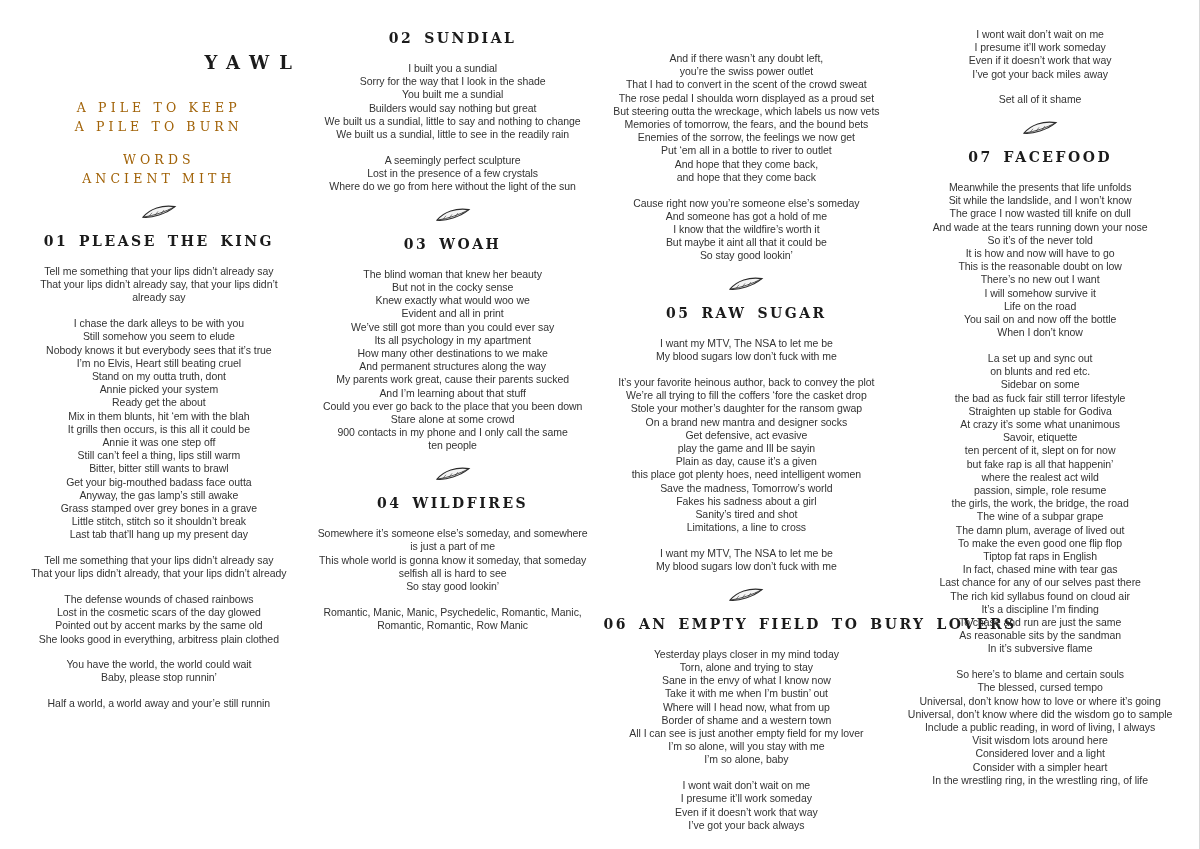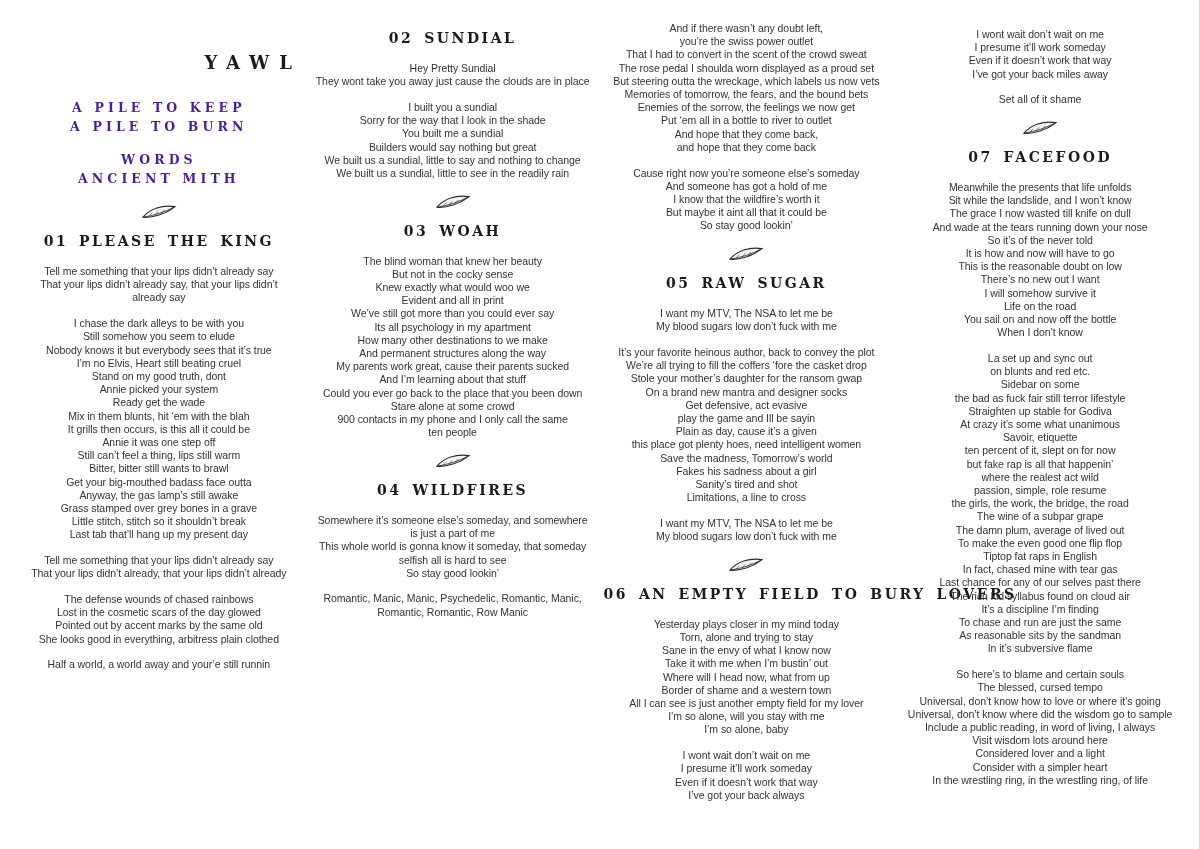--- a/index.html
+++ b/index.html
@@ -13,32 +13,32 @@
     gap: 8px;
     padding: 0 16px;
     overflow: hidden;
     font-family: "Liberation Sans", sans-serif;
     color: #2e2e2e;
     border-right: 1px solid #d8d8d8;
   }
   .col { flex: 1 1 0; min-width: 0; text-align: center; }
   .col-1 { padding-top: 52px; }
   .col-2 { padding-top: 28px; }
-  .col-3 { padding-top: 22px; }
+  .col-3 { padding-top: 22px; margin-top: 30px; }
   .col-4 { padding-top: 28px; }
 
   .album-title {
     font-family: "DejaVu Serif", "Liberation Serif", serif;
     font-weight: 700; font-size: 18px; letter-spacing: 0.55em;
     color: #1b1b1b; margin-bottom: 26px; white-space: nowrap; text-align: right;
   }
   .slab-line {
     font-family: "DejaVu Serif", "Liberation Serif", serif;
-    font-weight: 700; font-size: 12.5px; letter-spacing: 0.33em;
-    color: #4c1d95; line-height: 18.5px; white-space: nowrap;
+    font-weight: 400; font-size: 12.5px; letter-spacing: 0.33em;
+    color: #a16207; line-height: 18.5px; white-space: nowrap;
   }
   .album-subtitle, .credit { margin-bottom: 15px; }
 
   .song-heading {
     font-family: "DejaVu Serif", "Liberation Serif", serif;
     font-weight: 700; font-size: 14px; letter-spacing: 0.18em;
     word-spacing: 0.25em;
     color: #1b1b1b; margin: 2px 0 16px 0; white-space: nowrap;
   }
   .stanza { margin-bottom: 12.5px; }
@@ -73,23 +73,23 @@
       <div class="stanza">
         <div class="lyric-line">Tell me something that your lips didn’t already say</div>
         <div class="lyric-line">That your lips didn’t already say, that your lips didn’t</div>
         <div class="lyric-line">already say</div>
       </div>
       <div class="stanza">
         <div class="lyric-line">I chase the dark alleys to be with you</div>
         <div class="lyric-line">Still somehow you seem to elude</div>
         <div class="lyric-line">Nobody knows it but everybody sees that it’s true</div>
         <div class="lyric-line">I’m no Elvis, Heart still beating cruel</div>
-        <div class="lyric-line">Stand on my good truth, dont</div>
+        <div class="lyric-line">Stand on my outta truth, dont</div>
         <div class="lyric-line">Annie picked your system</div>
-        <div class="lyric-line">Ready get the wade</div>
+        <div class="lyric-line">Ready get the about</div>
         <div class="lyric-line">Mix in them blunts, hit ‘em with the blah</div>
         <div class="lyric-line">It grills then occurs, is this all it could be</div>
         <div class="lyric-line">Annie it was one step off</div>
         <div class="lyric-line">Still can’t feel a thing, lips still warm</div>
         <div class="lyric-line">Bitter, bitter still wants to brawl</div>
         <div class="lyric-line">Get your big-mouthed badass face outta</div>
         <div class="lyric-line">Anyway, the gas lamp’s still awake</div>
         <div class="lyric-line">Grass stamped over grey bones in a grave</div>
         <div class="lyric-line">Little stitch, stitch so it shouldn’t break</div>
         <div class="lyric-line">Last tab that’ll hang up my present day</div>
@@ -98,36 +98,41 @@
         <div class="lyric-line">Tell me something that your lips didn’t already say</div>
         <div class="lyric-line">That your lips didn’t already, that your lips didn’t already</div>
       </div>
       <div class="stanza">
         <div class="lyric-line">The defense wounds of chased rainbows</div>
         <div class="lyric-line">Lost in the cosmetic scars of the day glowed</div>
         <div class="lyric-line">Pointed out by accent marks by the same old</div>
         <div class="lyric-line">She looks good in everything, arbitress plain clothed</div>
       </div>
       <div class="stanza">
+        <div class="lyric-line">You have the world,  the world could wait</div>
+        <div class="lyric-line">Baby, please stop runnin’</div>
+      </div>
+      <div class="stanza">
         <div class="lyric-line">Half a world, a world away and your’e still runnin</div>
       </div>
     </div>
   <div class="col col-2">
       <div class="song-heading">02 SUNDIAL</div>
-      <div class="stanza">
-        <div class="lyric-line">Hey Pretty Sundial</div>
-        <div class="lyric-line">They wont take you away just cause the clouds are in place</div>
-      </div>
       <div class="stanza">
         <div class="lyric-line">I built you a sundial</div>
         <div class="lyric-line">Sorry for the way that I look in the shade</div>
         <div class="lyric-line">You built me a sundial</div>
         <div class="lyric-line">Builders would say nothing but great</div>
         <div class="lyric-line">We built us a sundial, little to say and nothing to change</div>
         <div class="lyric-line">We built us a sundial, little to see in the readily rain</div>
+      </div>
+      <div class="stanza">
+        <div class="lyric-line">A seemingly perfect sculpture</div>
+        <div class="lyric-line">Lost in the presence of a few crystals</div>
+        <div class="lyric-line">Where do we go from here without the light of the sun</div>
       </div>
       <div class="divider"><span class="feather"><svg width="36" height="17" viewBox="0 0 36 17" xmlns="http://www.w3.org/2000/svg">
             <path d="M2 14.2 C 9 5.5, 21 1.8, 34 3.6 C 25 10.8, 11 15.2, 2 14.2 Z" fill="#f4f4f4" stroke="#2b2b2b" stroke-width="1.1"></path>
             <path d="M2 14.2 C 13 12.6, 25 8.6, 34 3.6" fill="none" stroke="#2b2b2b" stroke-width="0.8"></path>
             <path d="M8 13.4 L11 9.8 M14 12.4 L17 8.4 M20 11 L23 7 M26 9.4 L28.5 6" stroke="#2b2b2b" stroke-width="0.55" fill="none"></path>
           </svg></span></div>
       <div class="song-heading">03 WOAH</div>
       <div class="stanza">
         <div class="lyric-line">The blind woman that knew her beauty</div>
         <div class="lyric-line">But not in the cocky sense</div>

